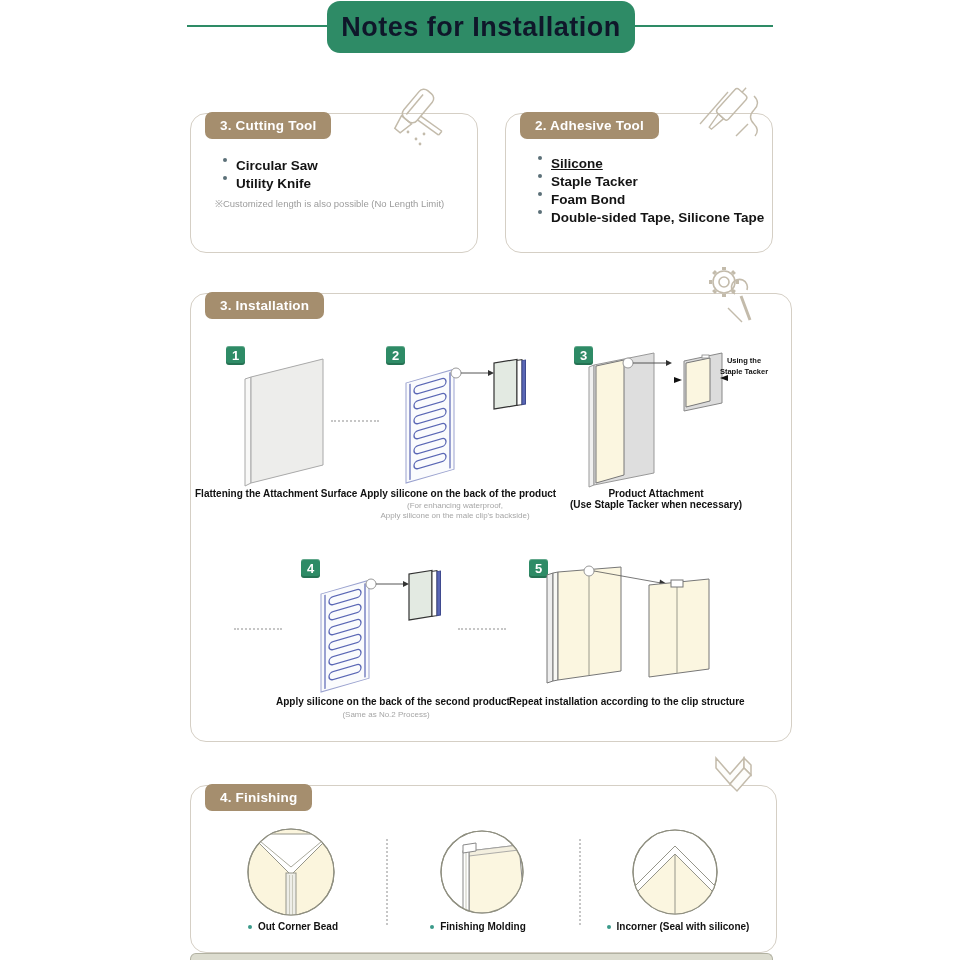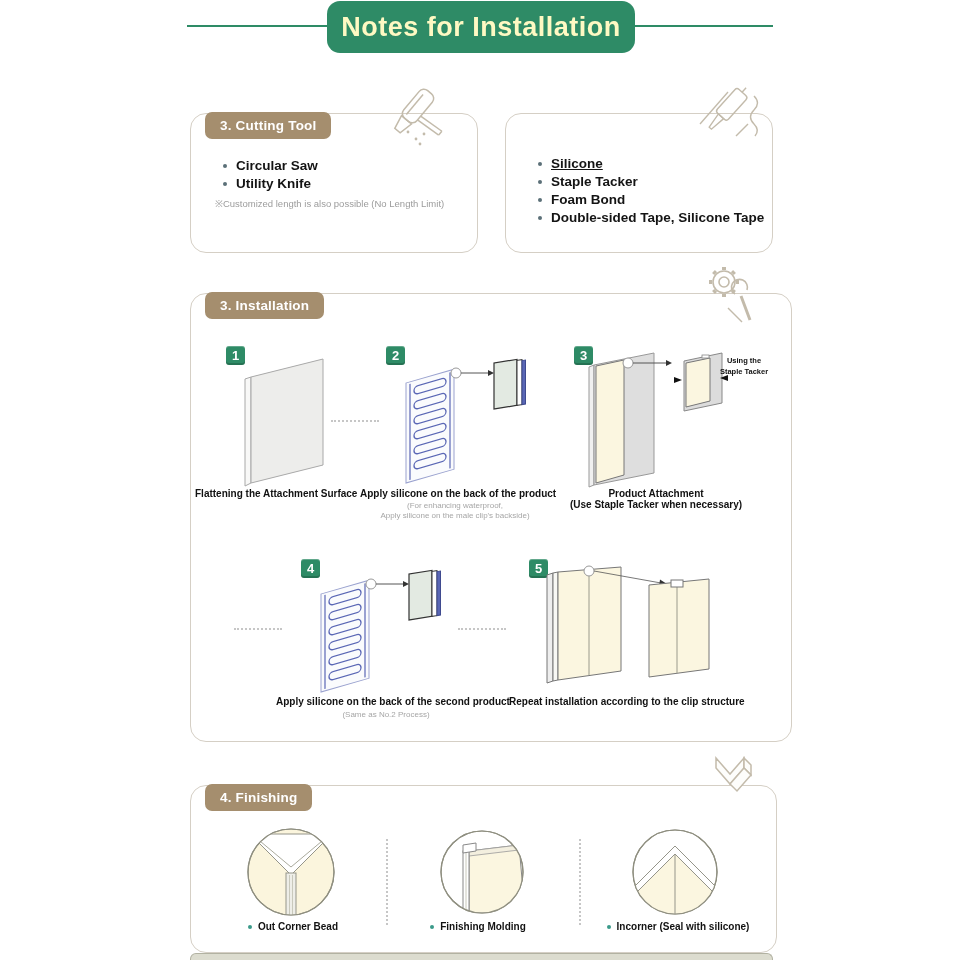--- a/index.html
+++ b/index.html
@@ -2,27 +2,27 @@
 <html><head>
 <meta charset="utf-8">
 <style>
   html,body{margin:0;padding:0;background:#fff;}
   .page{position:relative;width:960px;height:960px;background:#ffffff;overflow:hidden;
         font-family:"Liberation Sans",sans-serif;color:#161616;}
   
   .title-line{position:absolute;left:187px;top:25px;width:586px;height:2px;background:#2e8b66;}
   .title-badge{position:absolute;left:327px;top:1px;width:308px;height:52px;background:#2e8b66;
         border-radius:13px;display:flex;align-items:center;justify-content:center;
-        color:#fef9c3;font-size:27px;font-weight:bold;letter-spacing:.5px;}
+        color:#0f172a;font-size:27px;font-weight:bold;letter-spacing:.5px;}
   
   .box{position:absolute;border:1px solid #d5cfc5;border-radius:16px;background:#fff;}
   .sec-label{position:absolute;top:-2px;left:14px;background:#a58e6e;color:#fff;font-weight:bold;
         font-size:13.5px;padding:6px 15px;border-radius:7px;letter-spacing:.2px;white-space:nowrap;}
   
-  .bullet-row{position:absolute;display:flex;align-items:center;font-weight:bold;font-size:13.5px;
+  .bullet-row{position:absolute;display:flex;font-weight:bold;font-size:13.5px;
         color:#141414;white-space:nowrap;}
   .dot{width:4px;height:4px;border-radius:50%;background:#5b7078;margin-right:9px;flex:none;}
   .note{position:absolute;font-size:9.5px;color:#9c9c9c;white-space:nowrap;}
   
   .badge{position:absolute;width:19px;height:19px;background:#2e8b66;border-radius:3px;color:#fff;
         font-weight:bold;font-size:13px;display:flex;align-items:center;justify-content:center;
         box-shadow:inset 0 -2px 0 rgba(0,0,0,.18), inset 0 1px 0 rgba(255,255,255,.25);}
   .caption{position:absolute;font-weight:bold;font-size:10px;color:#111;text-align:center;white-space:nowrap;}
   .subcap{position:absolute;font-size:8px;color:#a6a6a6;text-align:center;white-space:nowrap;}
   .annot{position:absolute;font-size:7.5px;font-weight:bold;color:#111;text-align:center;line-height:1.4;}
@@ -71,20 +71,21 @@
     </g>
     <g fill="#c3bbab" stroke="none">
       <circle cx="34" cy="48" r="1.4"></circle>
         <circle cx="42" cy="55" r="1.4"></circle>
       <circle cx="50" cy="50" r="1.4"></circle>
         <circle cx="46" cy="60" r="1.4"></circle>
     </g>
   </svg>
 
   <div class="box" style="left:505px;top:113px;width:266px;height:138px;">
+    <div class="sec-label">2. Adhesive Tool</div>
     <div class="bullet-row" style="left:32px;top:42px;text-decoration:underline;">
       <span class="dot"></span>
       <span>Silicone</span>
     </div>
     <div class="bullet-row" style="left:32px;top:60px;">
       <span class="dot"></span>
       <span>Staple Tacker</span>
     </div>
     <div class="bullet-row" style="left:32px;top:78px;">
       <span class="dot"></span>

